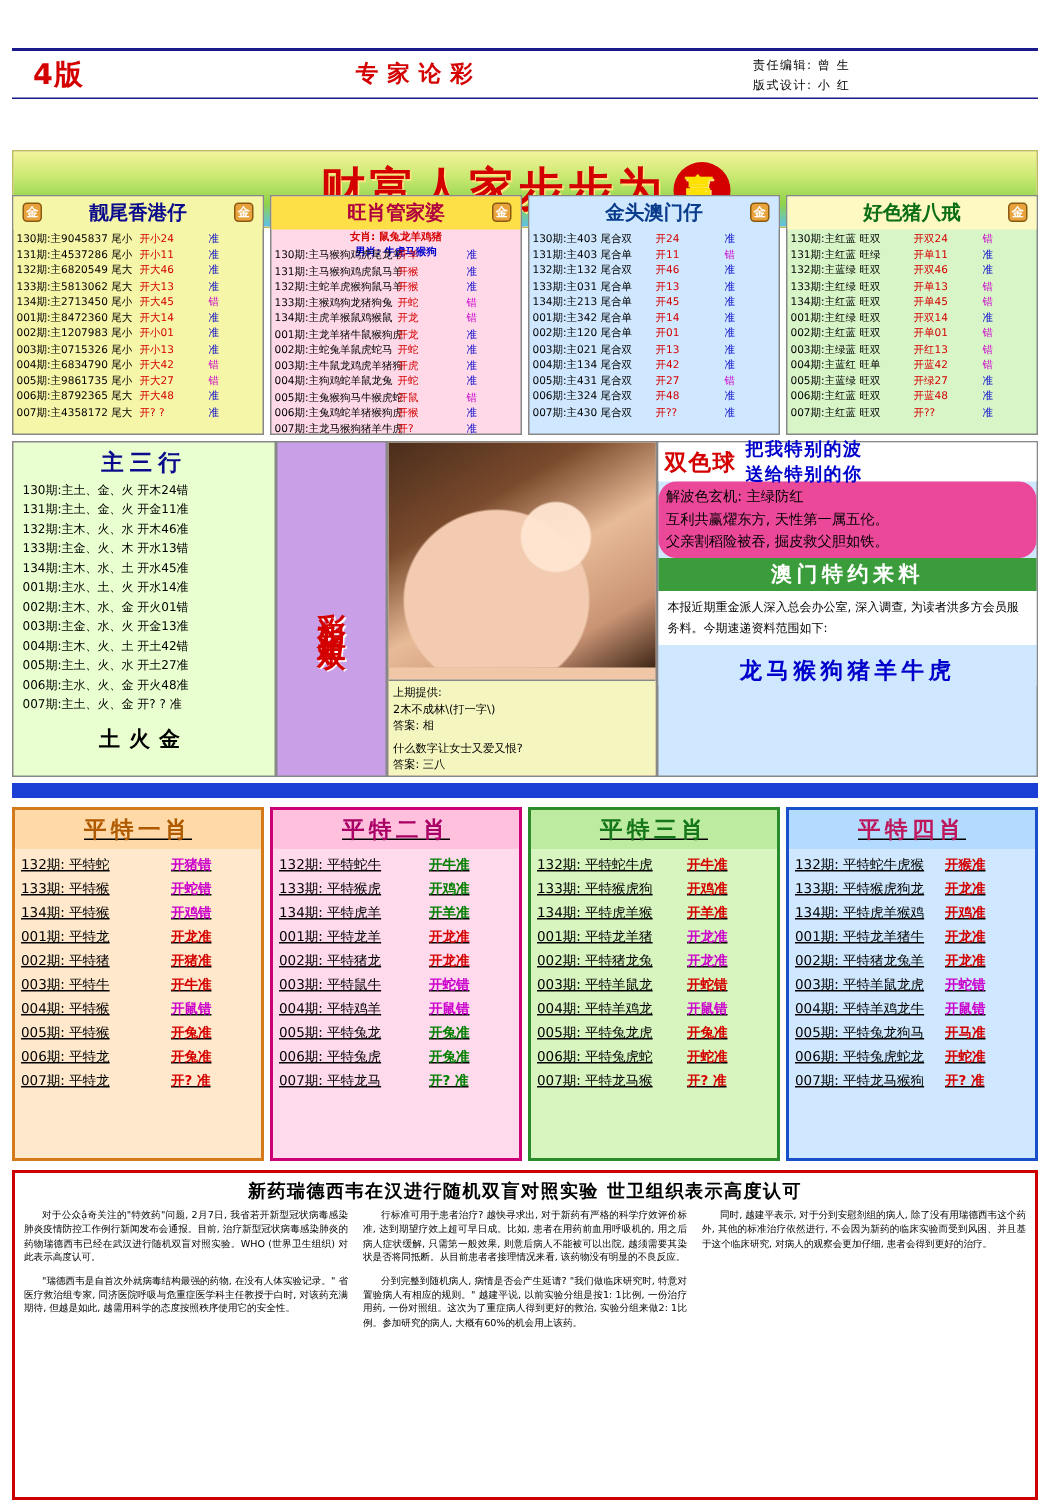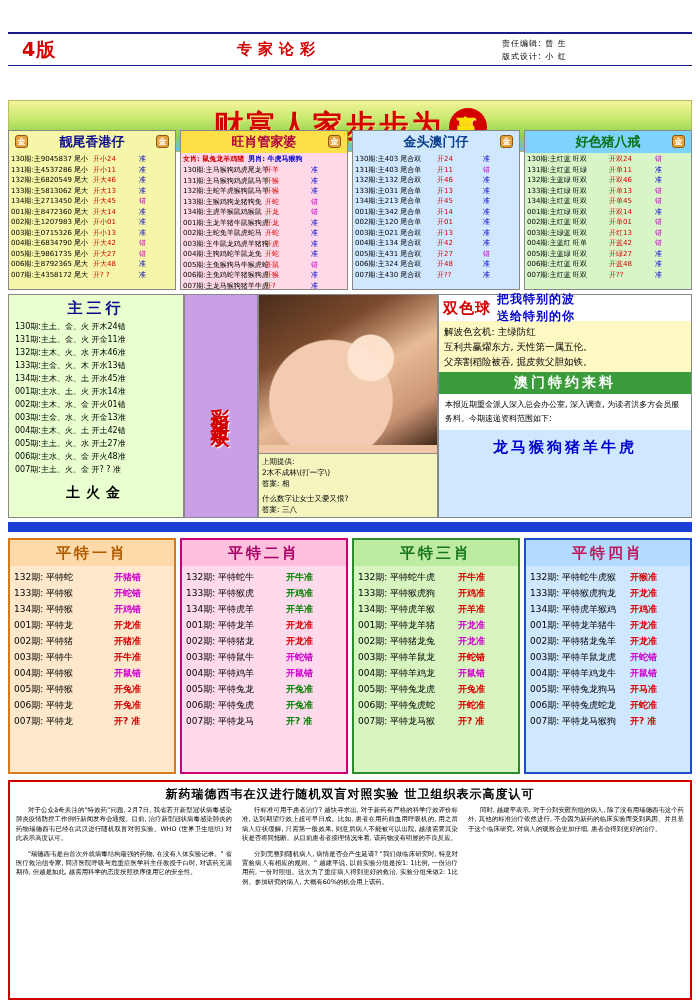--- a/index.html
+++ b/index.html
@@ -65,23 +65,23 @@
     background:#e8a33d; border:1px solid #8a5a10; color:#fff;
     font-size:8px; line-height:12px; text-align:center; font-weight:bold;
   }
   .c1 { background:#f6f6a8; }
   .c1 .col-head { background:#f6f6a8; color:#0a0a8c; }
   .c2 { background:#ffd9e8; }
   .c2 .col-head { background:#fde047; color:#b00040; }
   .c3 { background:#cfe8ff; }
   .c3 .col-head { background:#cfe8ff; color:#0a3c8c; }
   .c4 { background:#d8f5c8; }
-  .c4 .col-head { background:#7dd3fc; color:#0a6e14; }
-
-  .subhead { display:flex; font-size:7px; font-weight:bold; height:11px; align-items:center; }
+  .c4 .col-head { background:#fef9c3; color:#0a6e14; }
+
+  .subhead { display:flex; font-size:7px; font-weight:bold; height:11px; align-items:center;flex-direction:column; }
   .subhead span { padding:0 2px; }
   .rows { padding:1px 2px 0 2px; }
   .row {
     display:flex; font-size:7px; line-height:10.5px; height:10.5px;
     align-items:center; white-space:nowrap;
   }
   .row .a { width:82px; color:#000; }
   .row .b { width:46px; }
   .row .c { width:30px; }
   .red { color:#d40000; }
@@ -102,31 +102,31 @@
     background:
       radial-gradient(circle at 62% 42%, rgba(255,230,210,0.95) 0 16%, rgba(0,0,0,0) 17%),
       radial-gradient(ellipse at 40% 70%, #f2cbb0 0 40%, rgba(0,0,0,0) 41%),
       linear-gradient(150deg,#4a2d1c 0%, #7a4a2c 30%, #e8bb98 55%, #c99374 80%, #3c2415 100%);
   }
   .photo-cap { position:absolute; left:0; bottom:0; width:180px; height:64px; background:#f5f5c0; border-top:1px solid #888; font-size:7.5px; padding:2px 3px; line-height:11px; }
   .mid-right { flex:1; border:1px solid #888; background:#cfe8ff; position:relative; }
   .ssq-head { height:26px; background:#ffffff; display:flex; align-items:center; padding:0 4px; }
   .ssq-badge { font-size:15px; font-weight:bold; color:#d40000; letter-spacing:1px; }
   .ssq-sub { font-size:12px; font-weight:bold; color:#0000cc; margin-left:6px; letter-spacing:1px; }
-  .ssq-body { background:#fef9c3; padding:3px 5px; font-size:9.5px; line-height:15px; }
+  .ssq-body { background:#ec4899; padding:3px 5px; font-size:9.5px; line-height:15px;border-radius:12px; }
   .ssq-body .l1 { color:#000; }
   .mo-head { background:#3a9c3a; color:#fff; font-size:14px; font-weight:bold; text-align:center; letter-spacing:3px; padding:2px 0; }
   .mo-body { background:#ffffff; font-size:8px; line-height:14px; padding:4px 6px; }
   .mo-foot { background:#cfe8ff; text-align:center; font-size:15px; font-weight:bold; color:#0000cc; letter-spacing:3px; padding:8px 0 0; }
 
   
   .divider { position:absolute; left:8px; top:522px; width:684px; height:10px; background:#1a3fd4; }
 
   
-  .ptgrid { position:absolute; left:8px; top:538px; width:684px; height:236px; display:flex; gap:4px; }
+  .ptgrid { position:absolute; left:8px; top:538px; width:684px; height:236px; display:flex; gap:4px;text-decoration:underline; }
   .ptcol { width:169px; border:2px solid #888; }
   .pt-head { height:26px; display:flex; align-items:center; justify-content:center; font-size:15px; font-weight:bold; letter-spacing:3px; }
   .p1 { background:#ffe8cc; border-color:#d47a1a; }
   .p1 .pt-head { background:#ffd9a8; color:#b05a00; }
   .p2 { background:#ffd9ec; border-color:#cc0077; }
   .p2 .pt-head { background:#ffc0de; color:#aa0066; }
   .p3 { background:#d8f5c0; border-color:#2a8c2a; }
   .p3 .pt-head { background:#bdecA0; color:#16761a; }
   .p4 { background:#cfe8ff; border-color:#1a4fcc; }
   .p4 .pt-head { background:#b3dbff; color:#be185d; }

